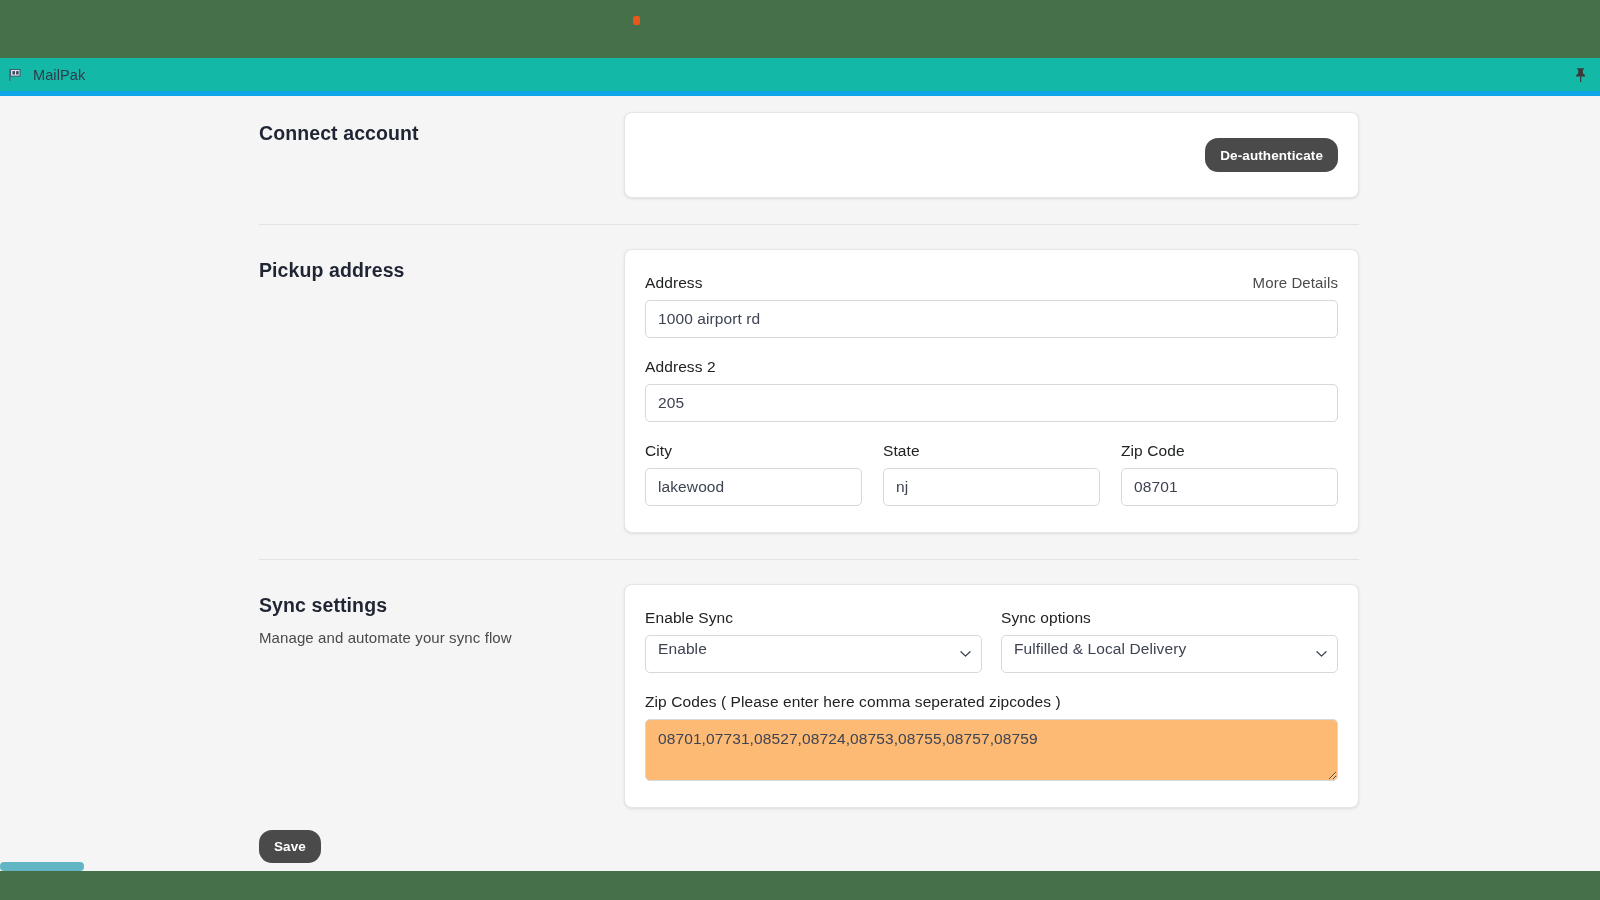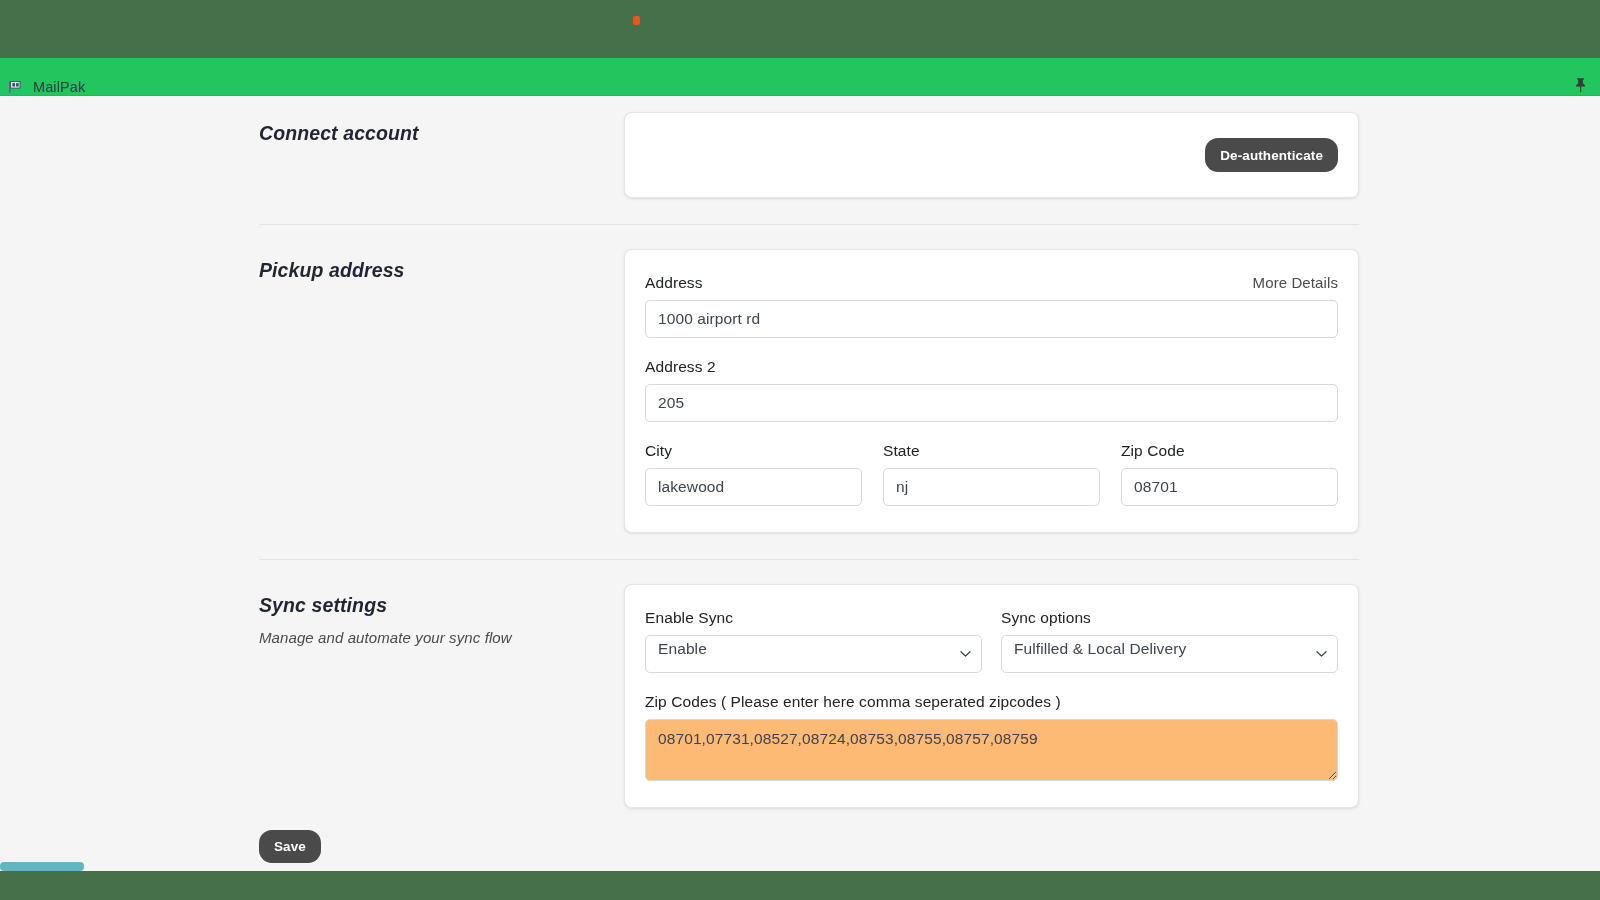--- a/index.html
+++ b/index.html
@@ -40,24 +40,24 @@
     background: #e8571c;
     border-radius: 2px;
   }
 
   
   #app-titlebar {
     position: absolute;
     top: 58px; left: 0;
     width: 1600px;
     height: 38px;
-    background: #22c55e;
-    border-bottom: 1px solid #0ea5e9;
-    display: flex;
-    align-items: flex-end;
+    background: #14b8a6;
+    border-bottom: 5px solid #0ea5e9;
+    display: flex;
+    align-items: center;
   }
 
   #app-icon {
     margin-left: 6px;
     width: 17px;
     height: 17px;
     display: flex;
     align-items: center;
     justify-content: center;
     flex: 0 0 auto;
@@ -101,21 +101,20 @@
   .section {
     display: flex;
     align-items: flex-start;
   }
 
   .section-head {
     width: 365px;
     flex: 0 0 365px;
     padding-top: 10px;
     padding-right: 24px;
-    font-style: italic;
   }
 
   .section-title {
     font-size: 19.5px;
     font-weight: bold;
     color: #1f2533;
     letter-spacing: .1px;
   }
 
   .section-sub {

